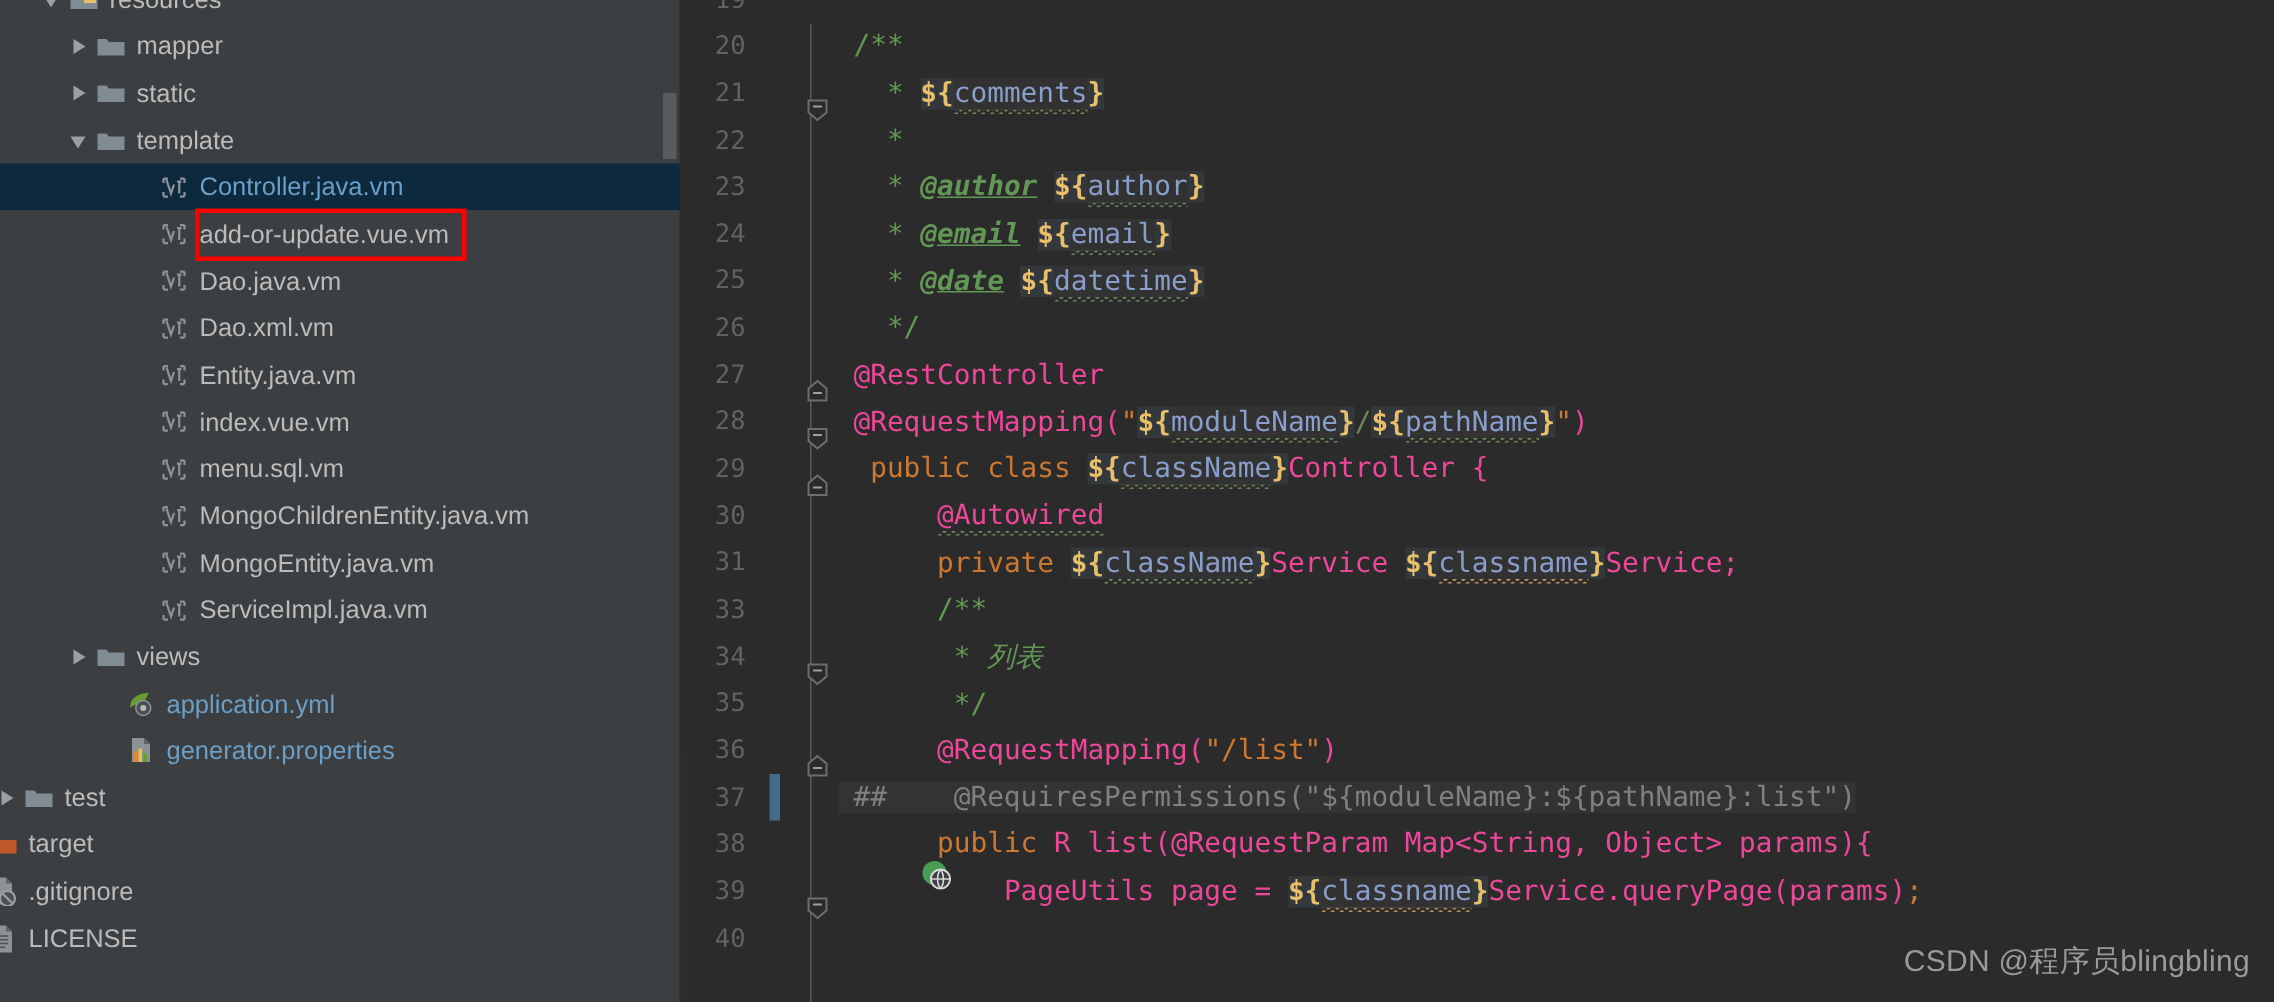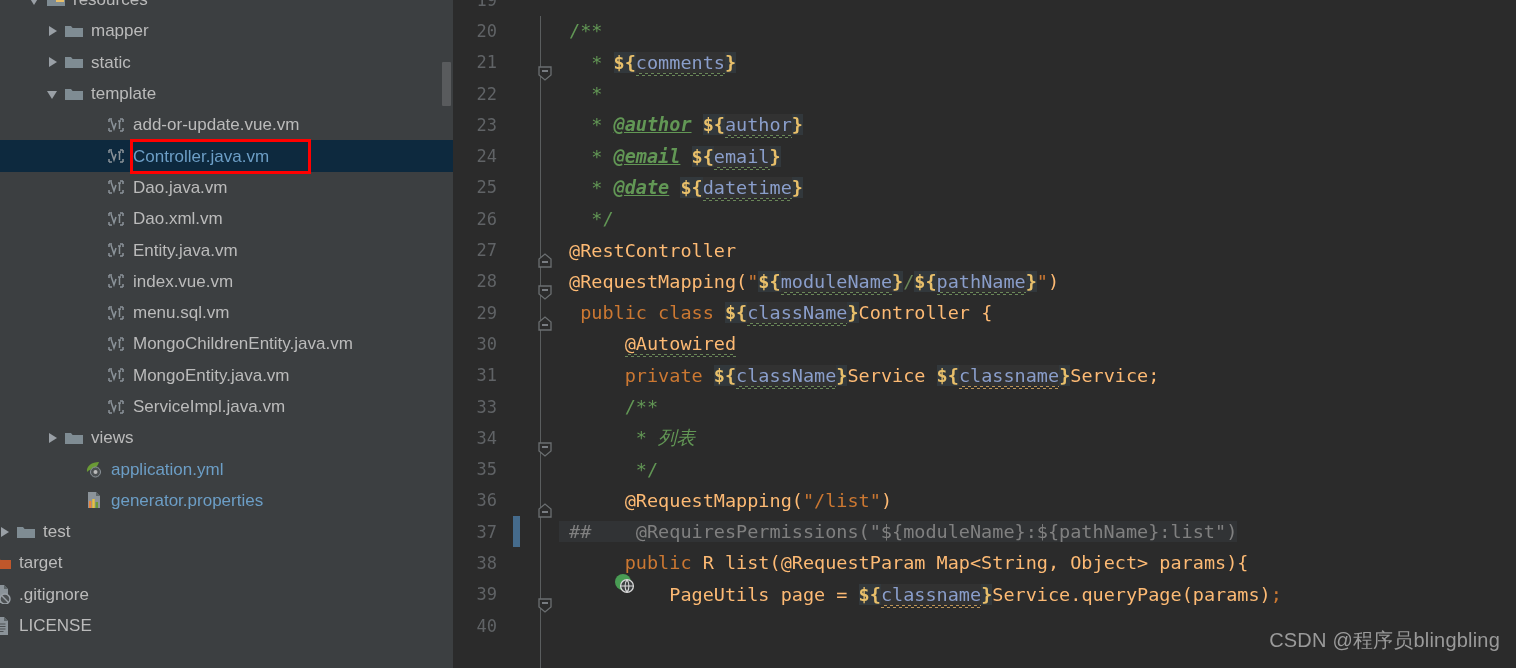--- a/index.html
+++ b/index.html
@@ -175,21 +175,21 @@
     width: 7px;
     height: 31.3px;
     background: #456b8c;
     z-index: 2;
   }
 
   
   .c-comment   { color: #629755; }
   .c-doctag    { color: #629755; font-weight: bold; font-style: italic; text-decoration: underline; }
   .c-keyword   { color: #cc7832; }
-  .c-ident     { color: #fdba74; }
+  .c-ident     { color: #ec4899; }
   .c-string    { color: #cc7832; }
   .c-vmdollar  { color: #e8bf6a; font-weight: bold; }
   .c-vmbrace   { color: #e8bf6a; font-weight: bold; }
   .c-vmref     { color: #8a9ecb; background: #323232; }
   .c-vmcomment { color: #808080; }
   .c-slash     { color: #6a8759; }
   .c-semi      { color: #cc7832; }
 
   .vmspan {
     background: #32383c;
@@ -276,46 +276,46 @@
       <span style="width:44px;flex:0 0 44px;"></span>
       <span class="arrow expanded"></span>
       <span class="ic">
         <svg viewBox="0 0 20 20">
             <path d="M1 5h6l1.6 2H19v9H1z" fill="#7f8c93"></path>
           </svg>
       </span>
       <span class="label grey">template</span>
     </div>
 
+    <div class="tree-row selected">
+      <span style="width:106px;flex:0 0 106px;"></span>
+      <span class="ic">
+        <svg viewBox="0 0 20 20">
+            <g stroke="#8b9399" stroke-width="1.5" fill="none">
+              <path d="M5 5l3 9 2-6"></path>
+              <path d="M12 6h3M13.5 6v8"></path>
+              <path d="M3 4h3M3 4v3M14 4h3M17 4v3M3 16v-3M3 16h3M17 13v3M14 16h3"></path>
+            </g>
+          </svg>
+      </span>
+      <span class="label blue">Controller.java.vm</span>
+    </div>
+
     <div class="tree-row">
       <span style="width:106px;flex:0 0 106px;"></span>
       <span class="ic">
         <svg viewBox="0 0 20 20">
             <g stroke="#8b9399" stroke-width="1.5" fill="none">
               <path d="M5 5l3 9 2-6"></path>
               <path d="M12 6h3M13.5 6v8"></path>
               <path d="M3 4h3M3 4v3M14 4h3M17 4v3M3 16v-3M3 16h3M17 13v3M14 16h3"></path>
             </g>
           </svg>
       </span>
       <span class="label grey">add-or-update.vue.vm</span>
-    </div>
-
-    <div class="tree-row selected">
-      <span style="width:106px;flex:0 0 106px;"></span>
-      <span class="ic">
-        <svg viewBox="0 0 20 20">
-            <g stroke="#8b9399" stroke-width="1.5" fill="none">
-              <path d="M5 5l3 9 2-6"></path>
-              <path d="M12 6h3M13.5 6v8"></path>
-              <path d="M3 4h3M3 4v3M14 4h3M17 4v3M3 16v-3M3 16h3M17 13v3M14 16h3"></path>
-            </g>
-          </svg>
-      </span>
-      <span class="label blue">Controller.java.vm</span>
     </div>
 
     <div class="tree-row">
       <span style="width:106px;flex:0 0 106px;"></span>
       <span class="ic">
         <svg viewBox="0 0 20 20">
             <g stroke="#8b9399" stroke-width="1.5" fill="none">
               <path d="M5 5l3 9 2-6"></path>
               <path d="M12 6h3M13.5 6v8"></path>
               <path d="M3 4h3M3 4v3M14 4h3M17 4v3M3 16v-3M3 16h3M17 13v3M14 16h3"></path>

